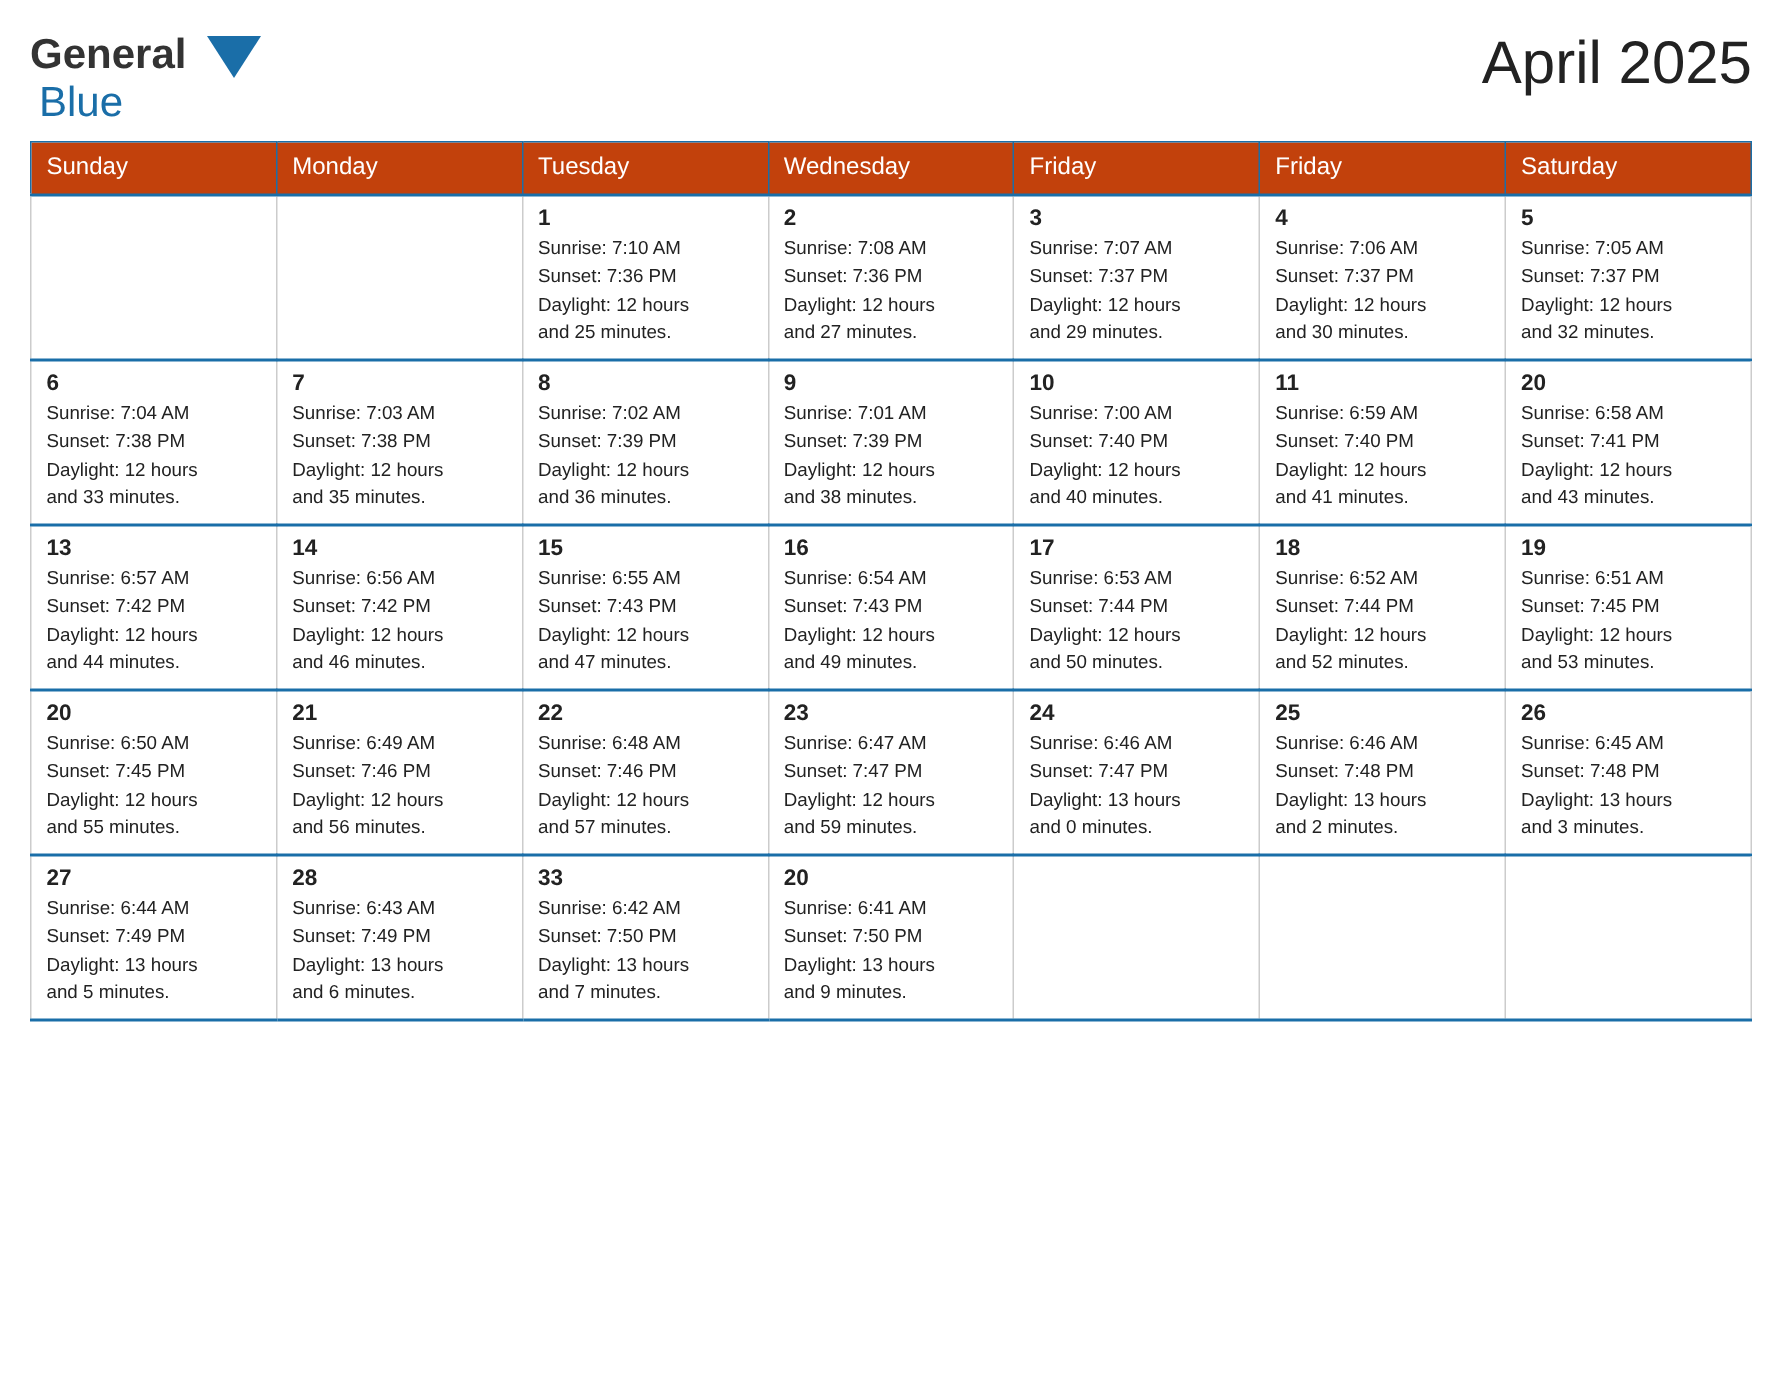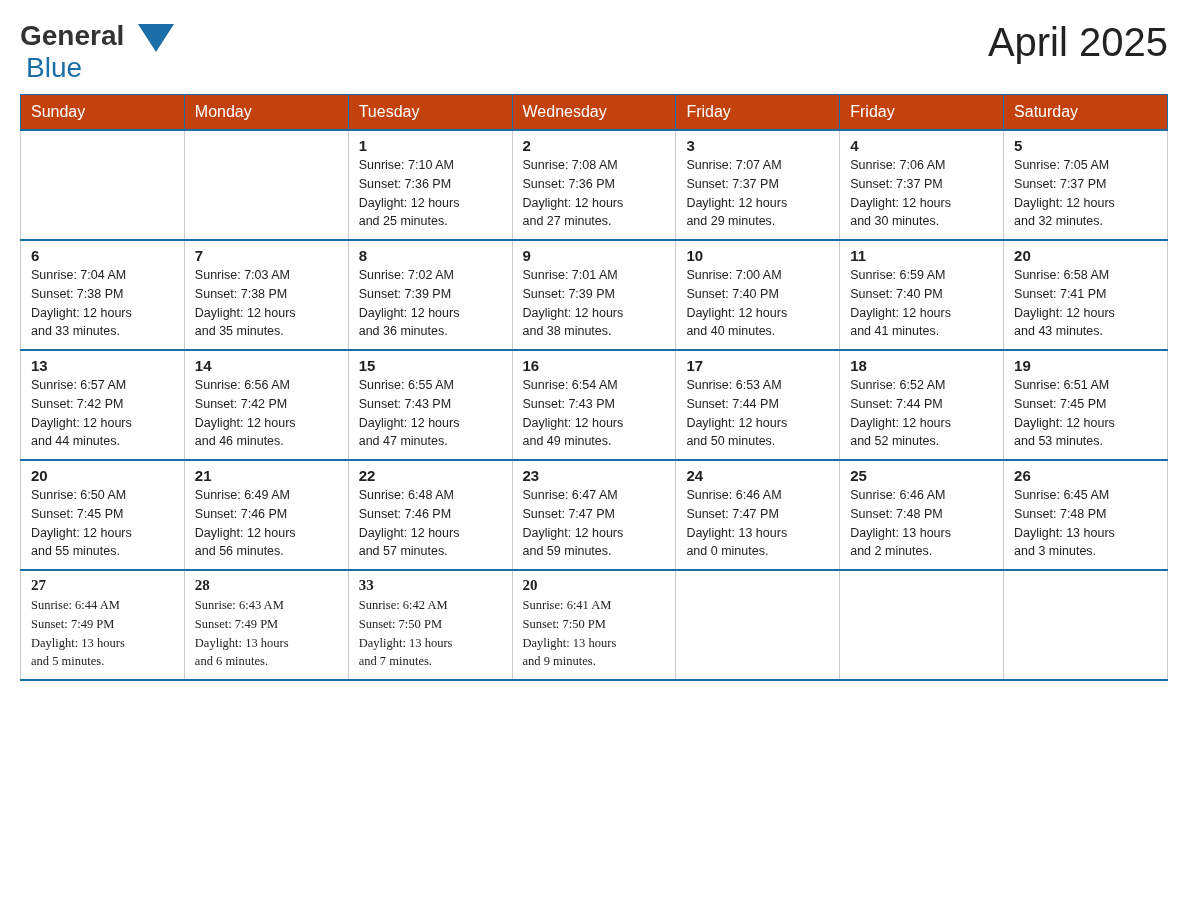--- a/index.html
+++ b/index.html
@@ -76,21 +76,20 @@
     tbody tr td {
       vertical-align: top;
       padding: 6px 10px;
       border: 1px solid #ccc;
       font-size: 13px;
       color: #222;
       height: 110px;
     }
     tbody tr:last-child td {
       border-bottom: 2px solid #1a6ea8;
-      font-family: Liberation Serif, serif;
     }
     tbody tr td .day-number {
       font-size: 15px;
       font-weight: bold;
       color: #222;
       display: block;
       margin-bottom: 2px;
     }
     tbody tr td .day-info {
       font-size: 12.5px;

